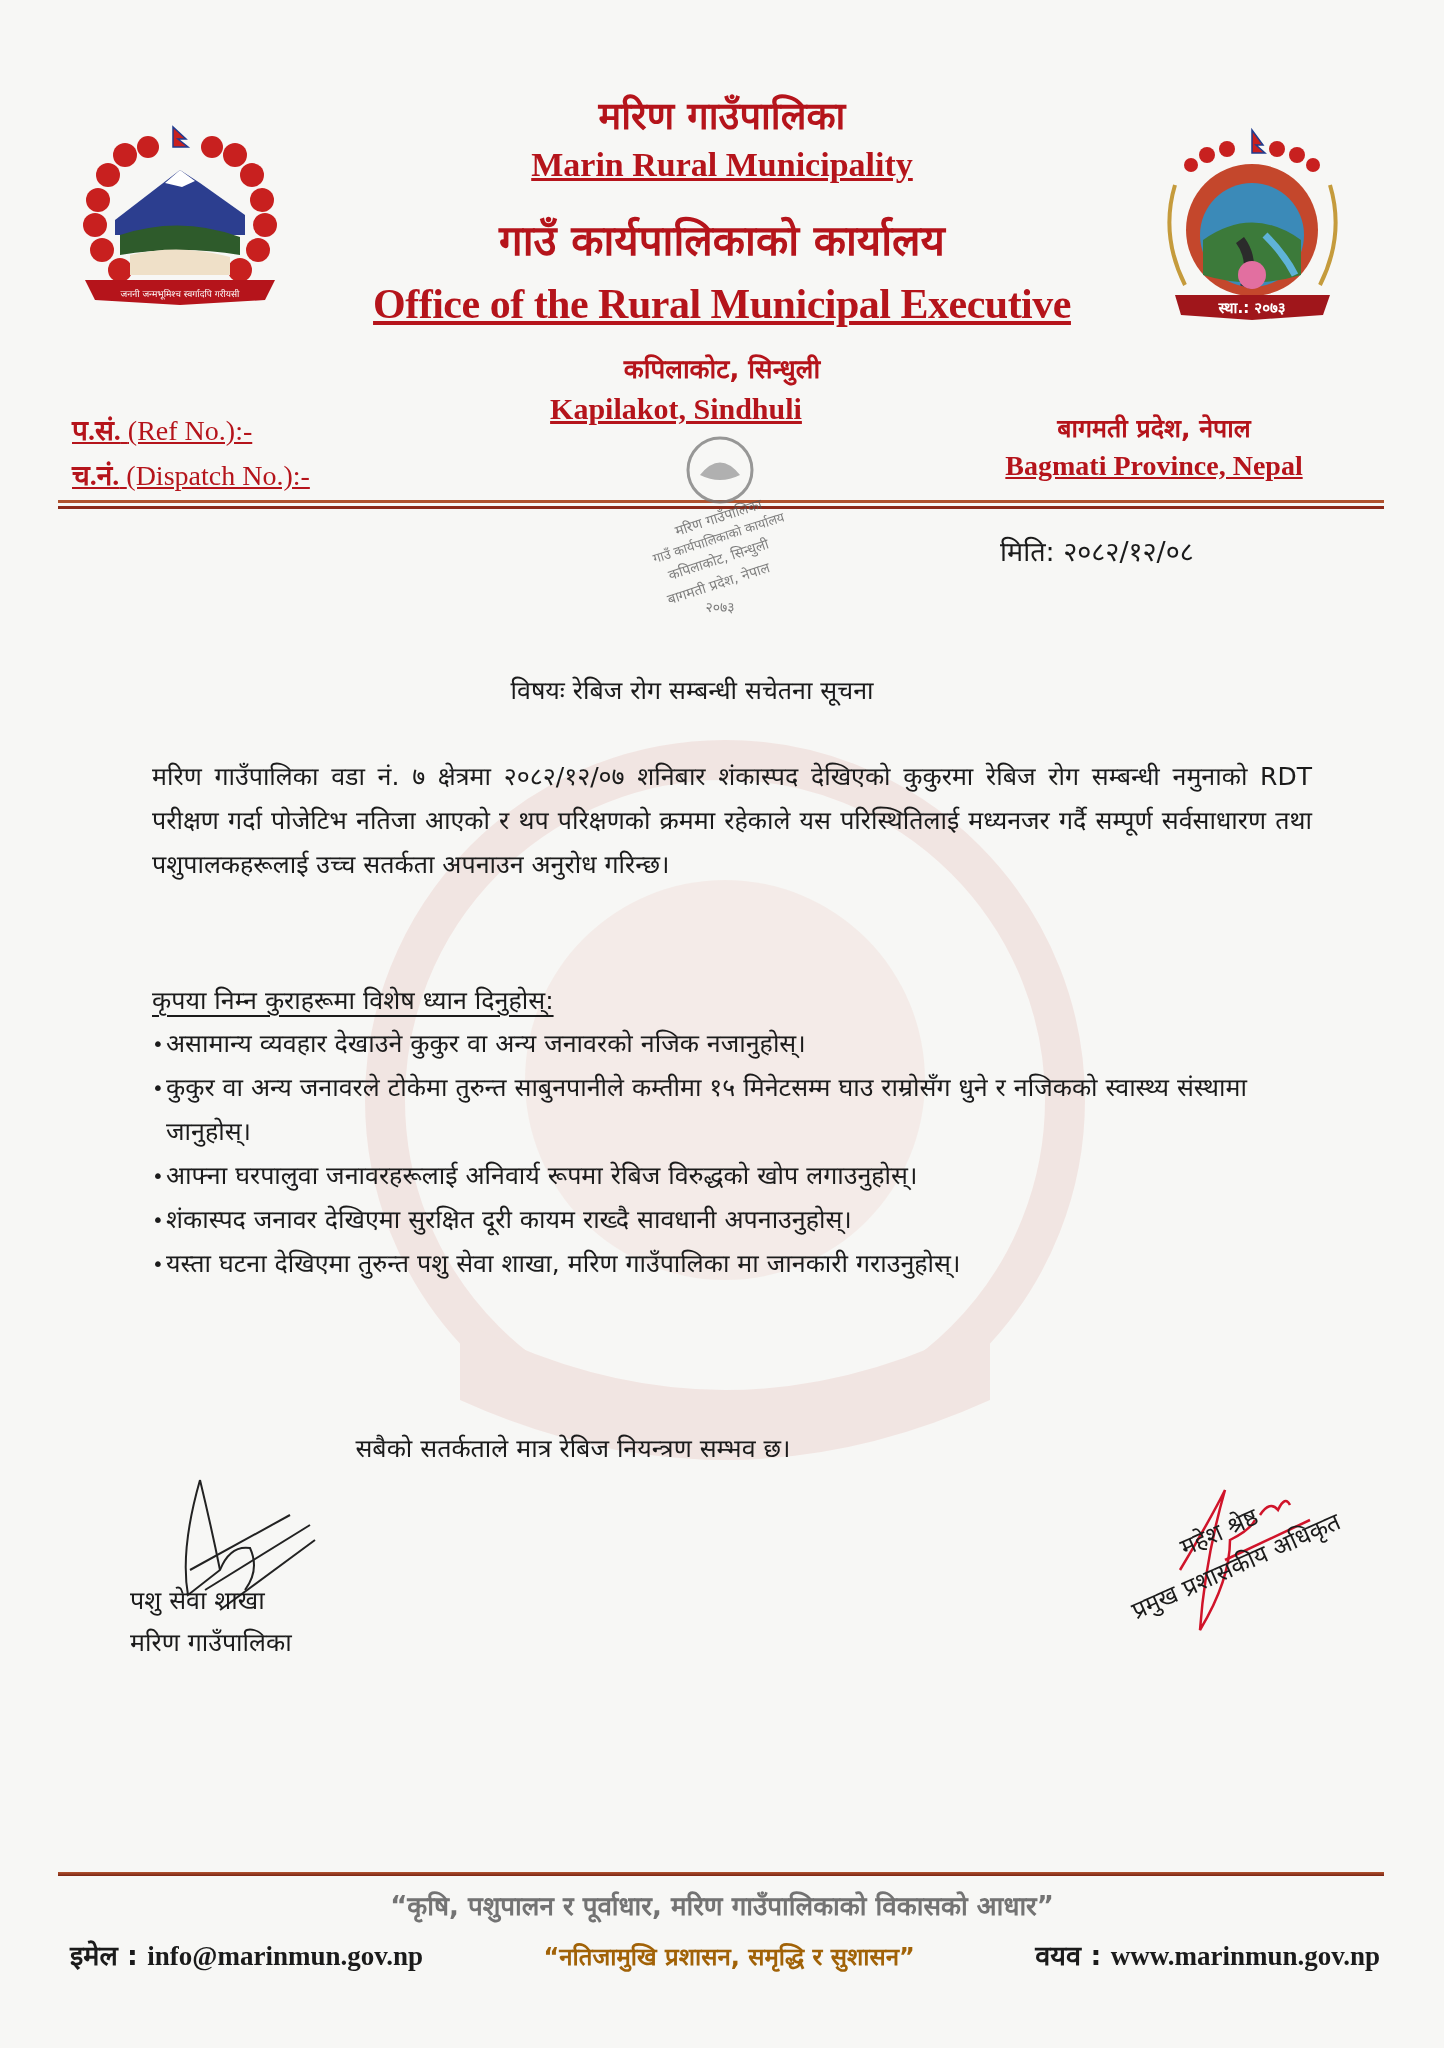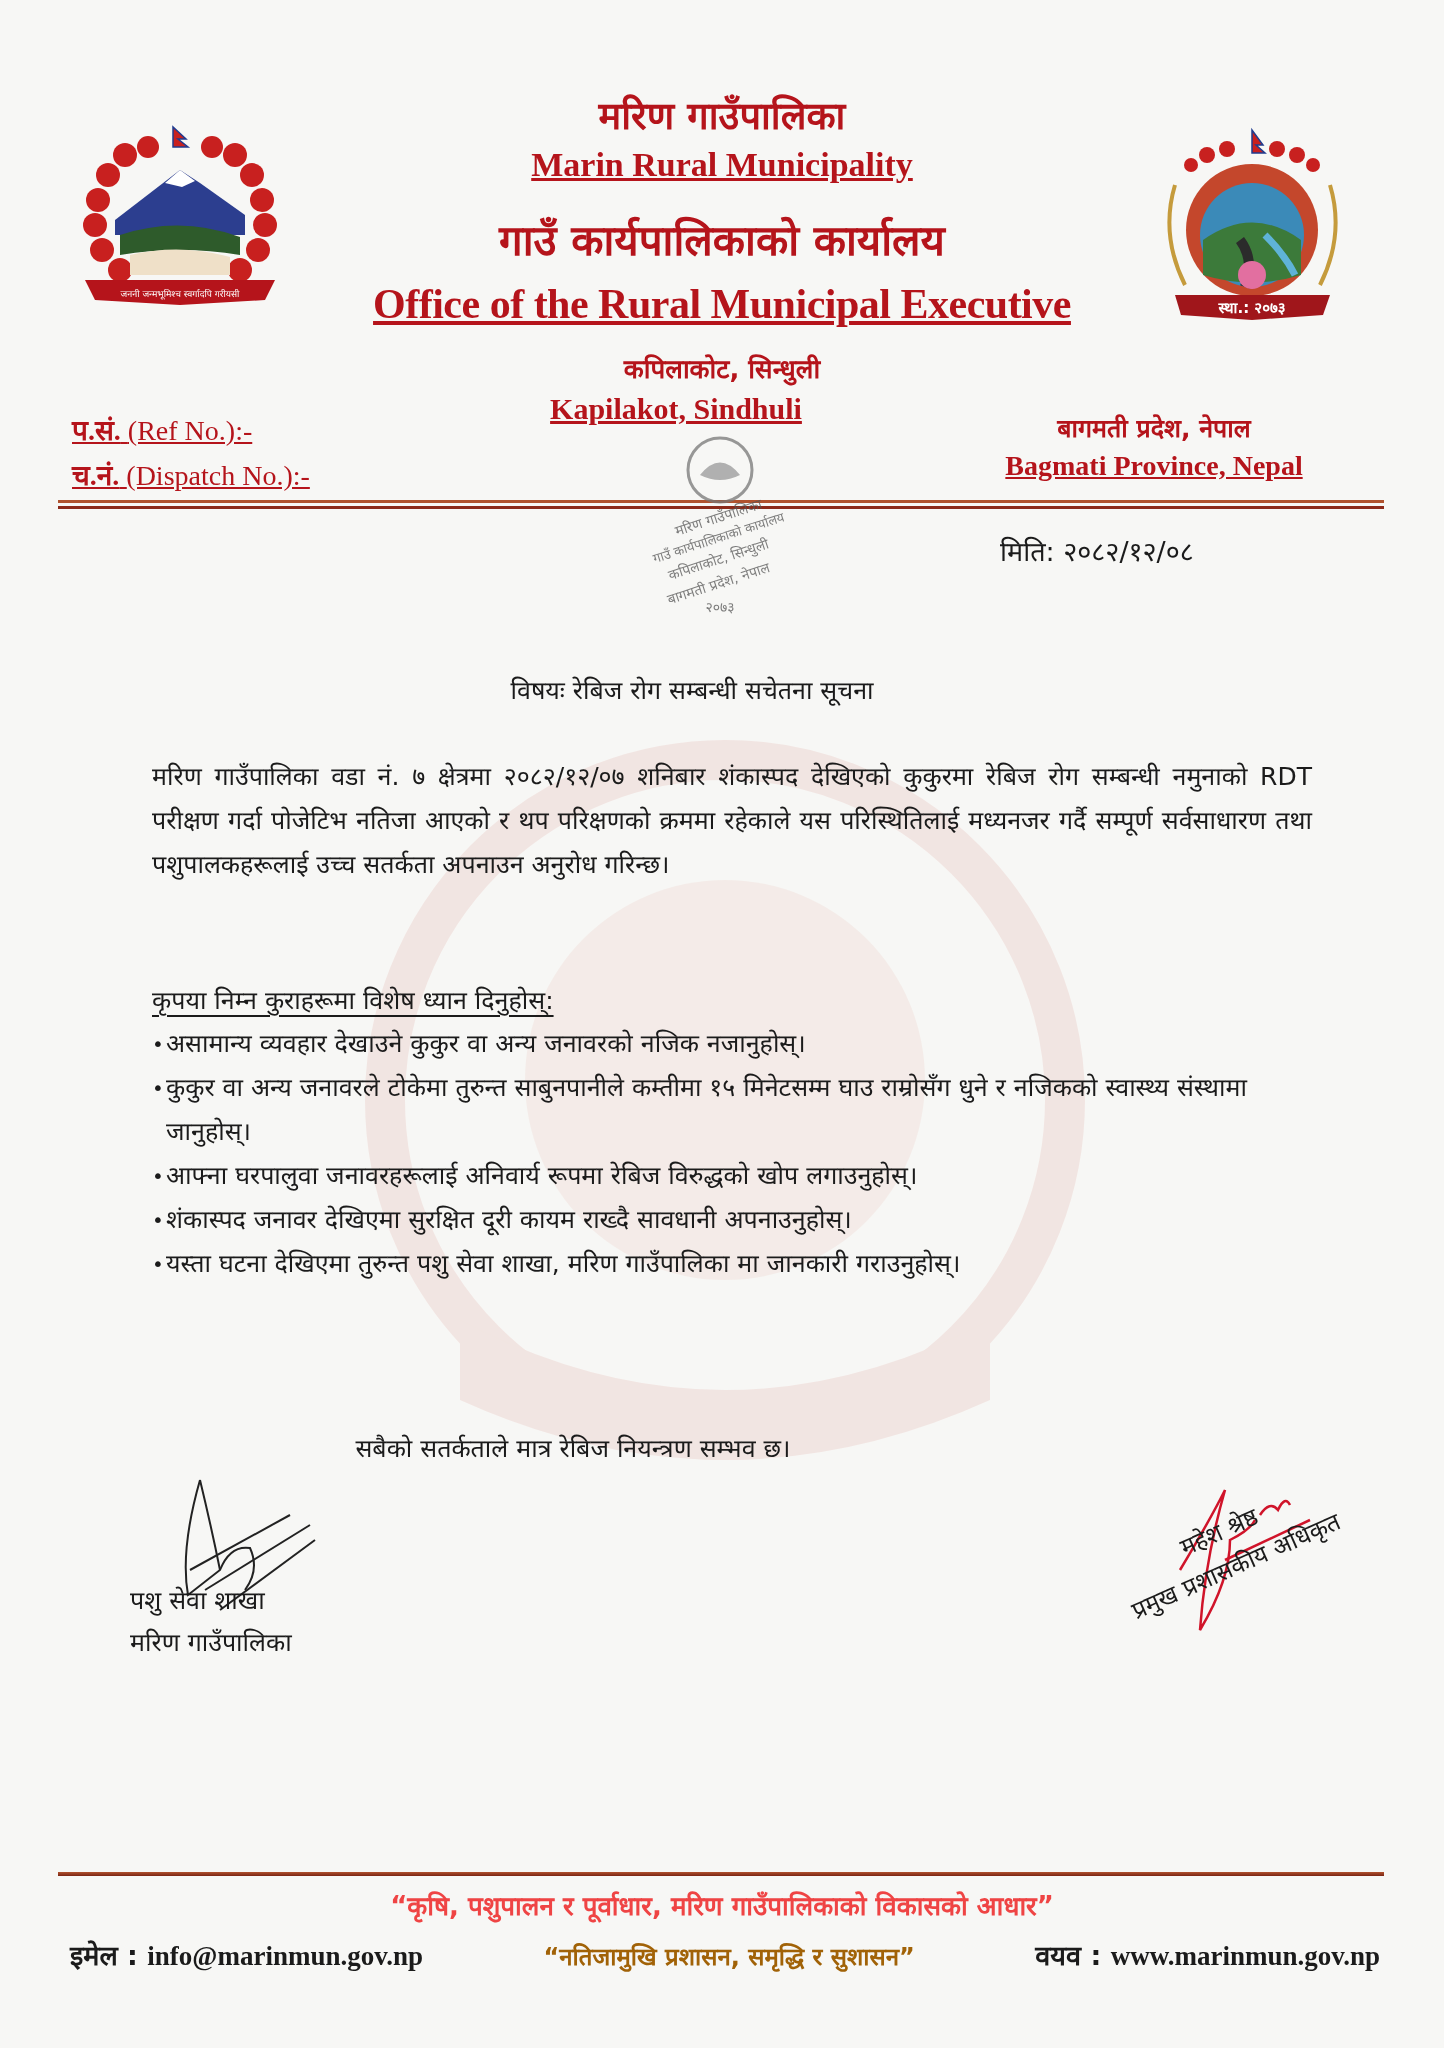--- a/index.html
+++ b/index.html
@@ -56,21 +56,21 @@
 
     
     .sig-left { left: 130px; top: 1580px; font-size: 25px; line-height: 42px; }
     .sig-left-mark { left: 150px; top: 1470px; width: 180px; height: 150px; }
     .sig-right-mark { left: 1170px; top: 1480px; width: 150px; height: 170px; }
     .sig-right { left: 1110px; top: 1560px; font-size: 24px; line-height: 38px; transform: rotate(-24deg); transform-origin: left top; }
     .sig-right .name { padding-left: 70px; }
 
     
     .rule-bottom { left: 58px; width: 1326px; top: 1872px; height: 4px; background: linear-gradient(#b0522e, #7a2414); }
-    .motto { left: 0; width: 1444px; text-align: center; top: 1887px; font-size: 26px; font-weight: bold; color: #ef4444; }
+    .motto { left: 0; width: 1444px; text-align: center; top: 1887px; font-size: 26px; font-weight: bold; color: #737373; }
     .contact { left: 70px; width: 1310px; top: 1936px; font-size: 27px; font-weight: bold; display: flex; justify-content: space-between; align-items: baseline; }
     .contact .slogan { color: #a16207; font-size: 24px; }
     .contact .val { font-family: "Liberation Serif", serif; }
   </style>
 </head>
 <body>
 
 <svg class="abs watermark" viewBox="0 0 850 800">
   <circle cx="425" cy="400" r="340" fill="none" stroke="#c0392b" stroke-width="40"></circle>
   <path d="M160 620 Q425 760 690 620 L690 700 Q425 820 160 700 Z" fill="#c0392b"></path>

